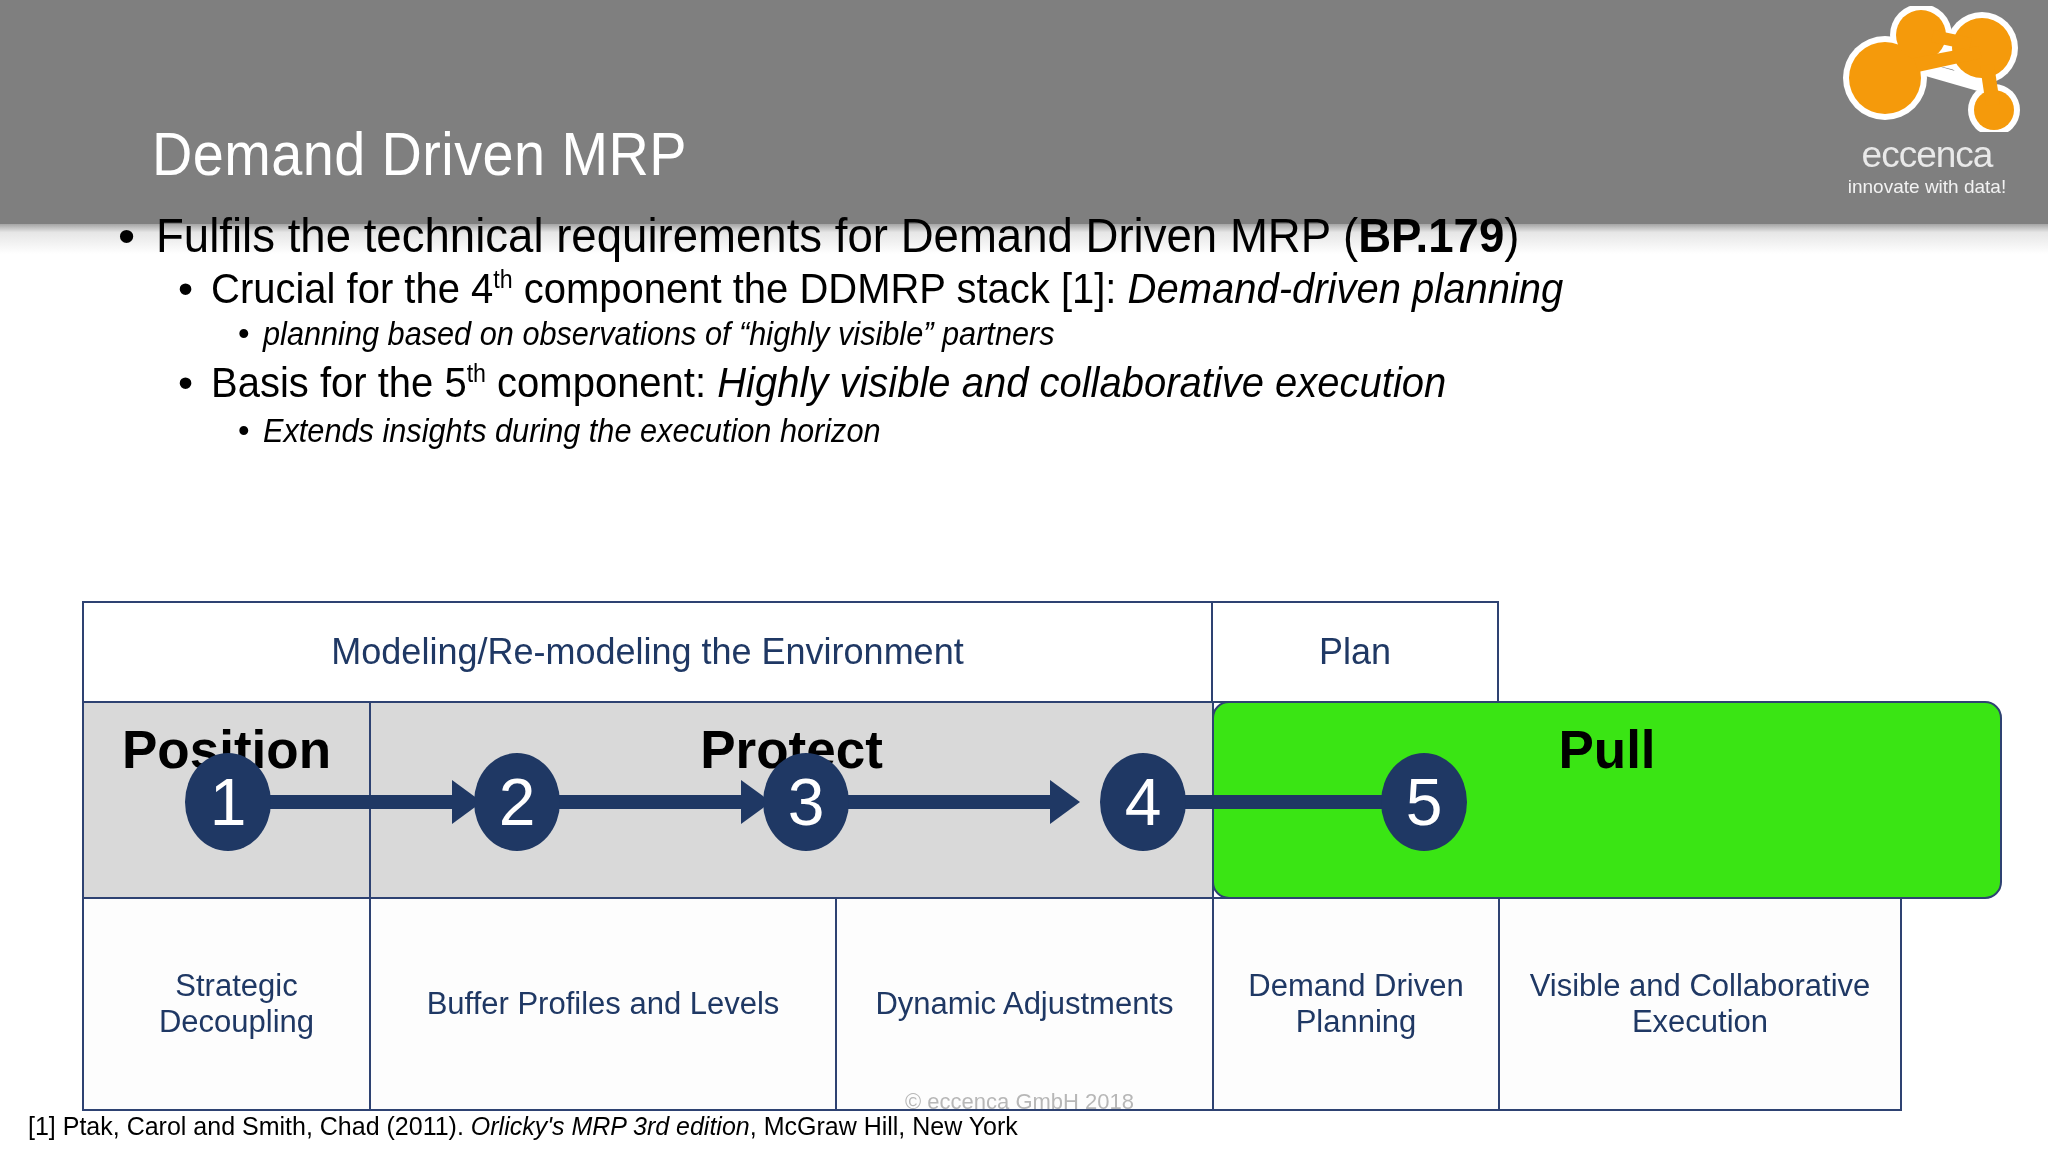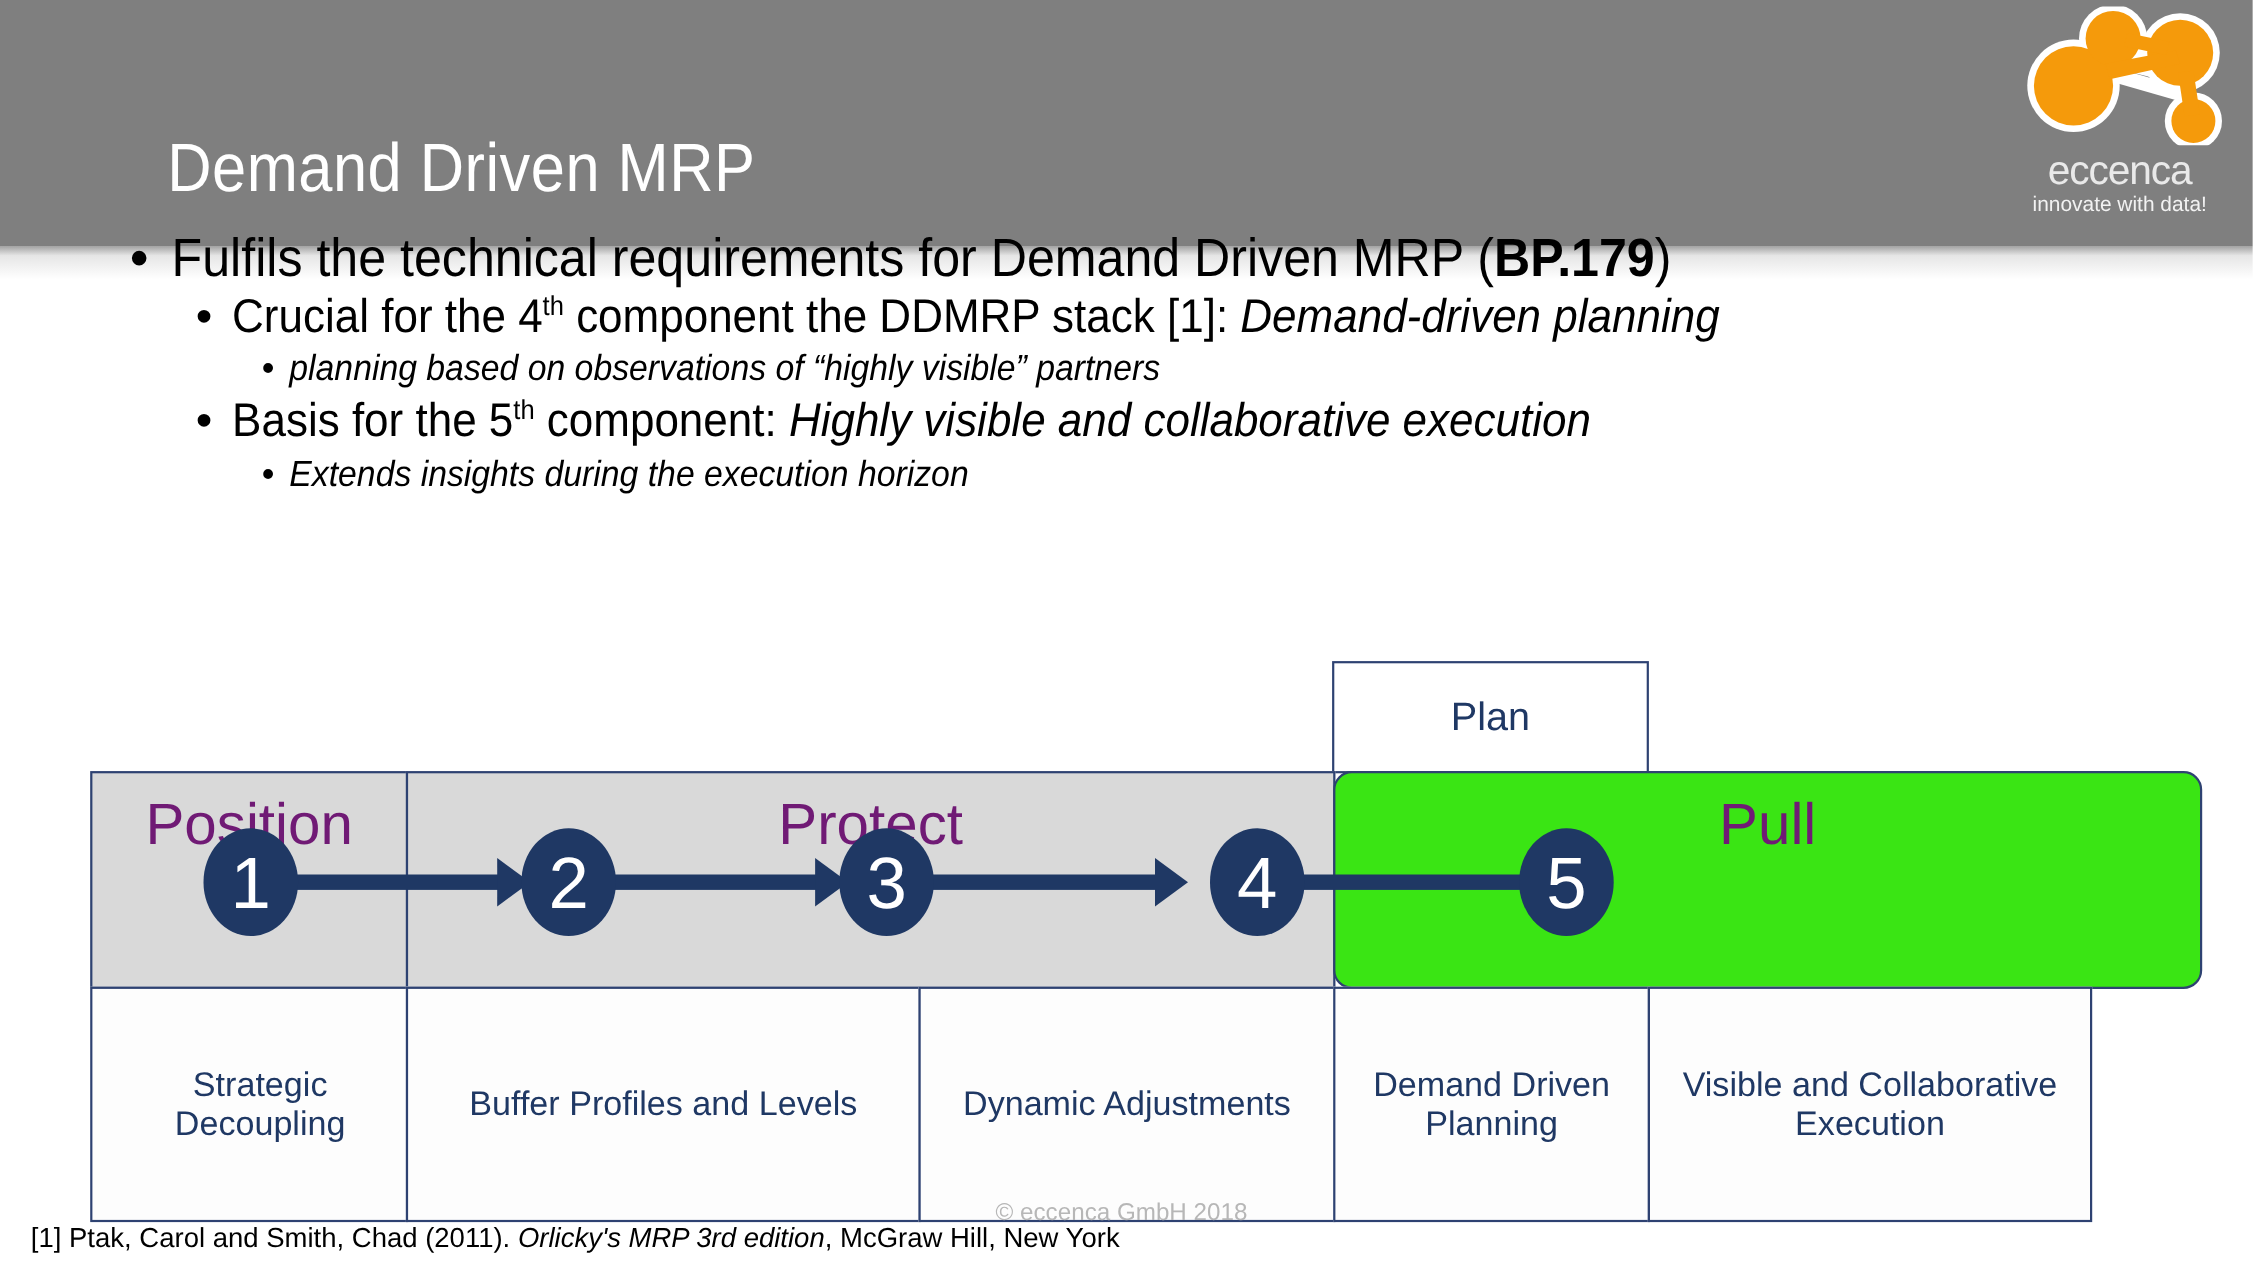--- a/index.html
+++ b/index.html
@@ -67,21 +67,21 @@
     position:absolute;box-sizing:border-box;
     border:2px solid #2e4272;
     display:flex;align-items:center;justify-content:center;text-align:center;
     color:#1f3864;
   }
   .r1{top:0;height:102px;background:#ffffff;font-size:36px;}
   .r3{top:296px;height:214px;background:#fdfdfd;font-size:31px;line-height:1.16;}
 
   .band-label{
     position:absolute;left:0;right:0;top:16px;
-    text-align:center;font-size:53px;color:#701a75;font-weight:400;
+    text-align:center;font-size:53px;color:#000000;font-weight:700;
   }
 
   
   .mid{position:absolute;top:100px;height:198px;box-sizing:border-box;border:2px solid #2e4272;}
   .mid.gray{background:#d9d9d9;}
   .mid.green{background:#3ae514;border-radius:17px;}
 
   
   .node{
     position:absolute;top:152px;width:86px;height:98px;border-radius:50%;
@@ -159,20 +159,21 @@
   <span class="sq"><span>Basis for the 5</span><sup>th</sup><span> component: </span><span class="it">Highly visible and collaborative execution</span></span>
 </div>
 
 <div class="bullet-row lvl3" id="b5">
   <span class="bullet-dot" style="font-style:normal">•</span>
   <span class="sq it">Extends insights during the execution horizon</span>
 </div>
 
 <div id="diagram">
 
+  <div class="cell r1" style="left:0;width:1131px;">Modeling/Re-modeling the Environment</div>
   <div class="cell r1" style="left:1129px;width:288px;">Plan</div>
 
   <div class="mid gray" style="left:0;width:289px;">
     <div class="band-label">Position</div>
   </div>
   <div class="mid gray" style="left:287px;width:845px;">
     <div class="band-label">Protect</div>
   </div>
   <div class="mid green" style="left:1130px;width:790px;">
     <div class="band-label">Pull</div>

